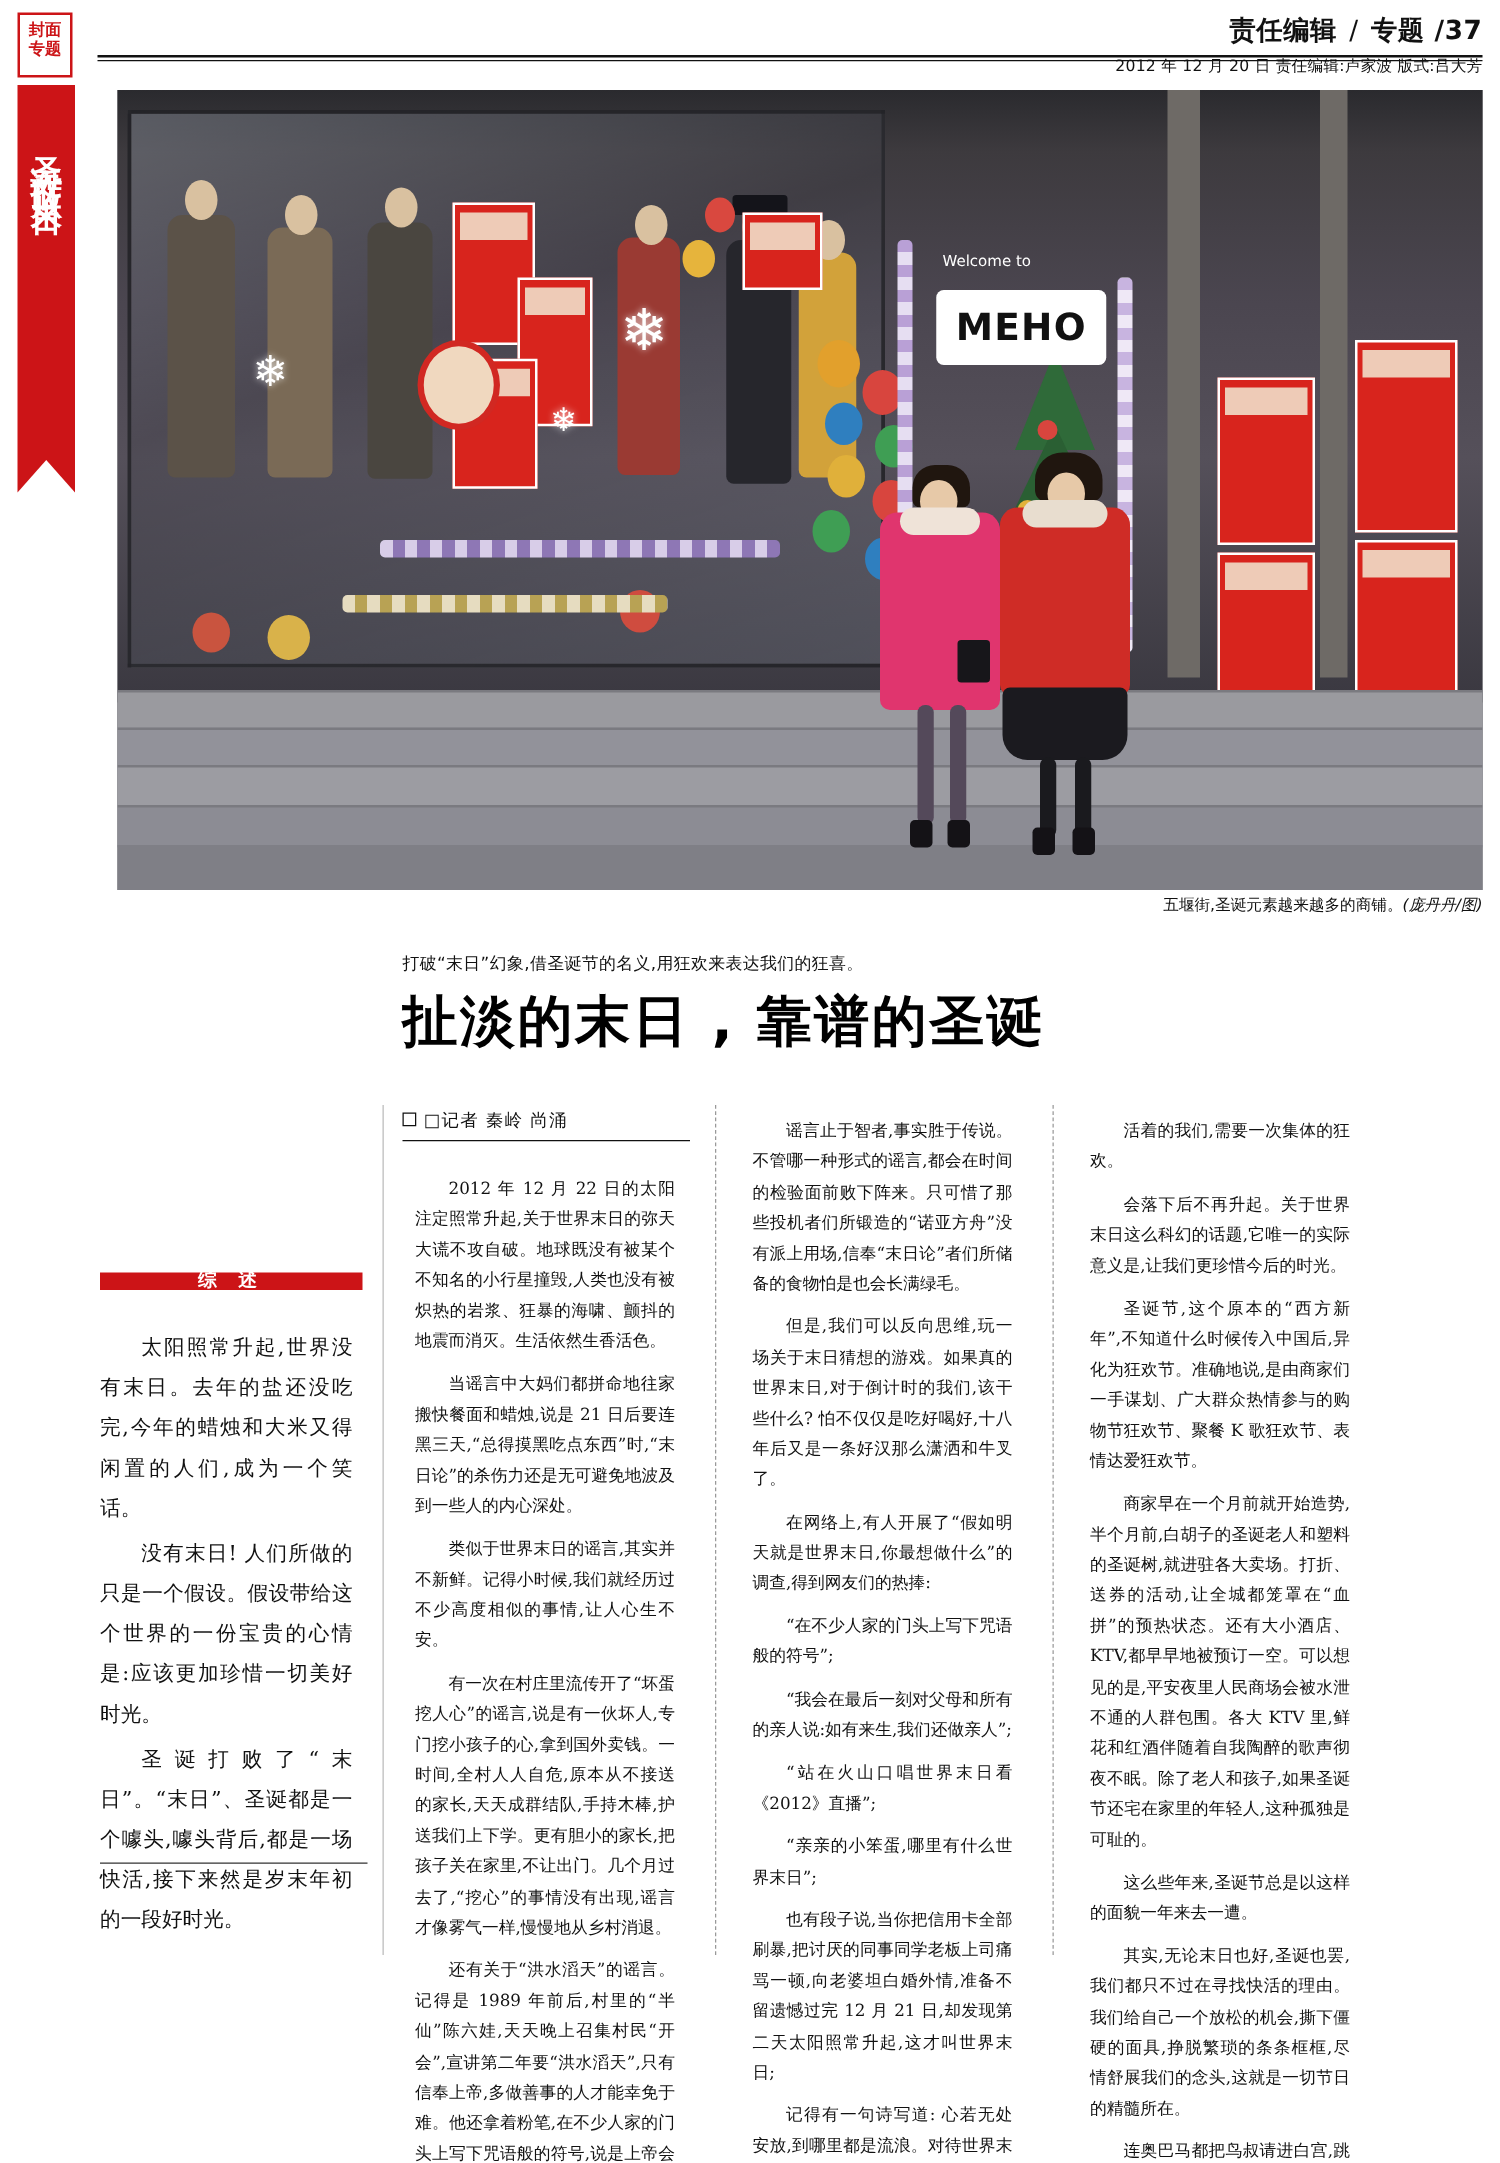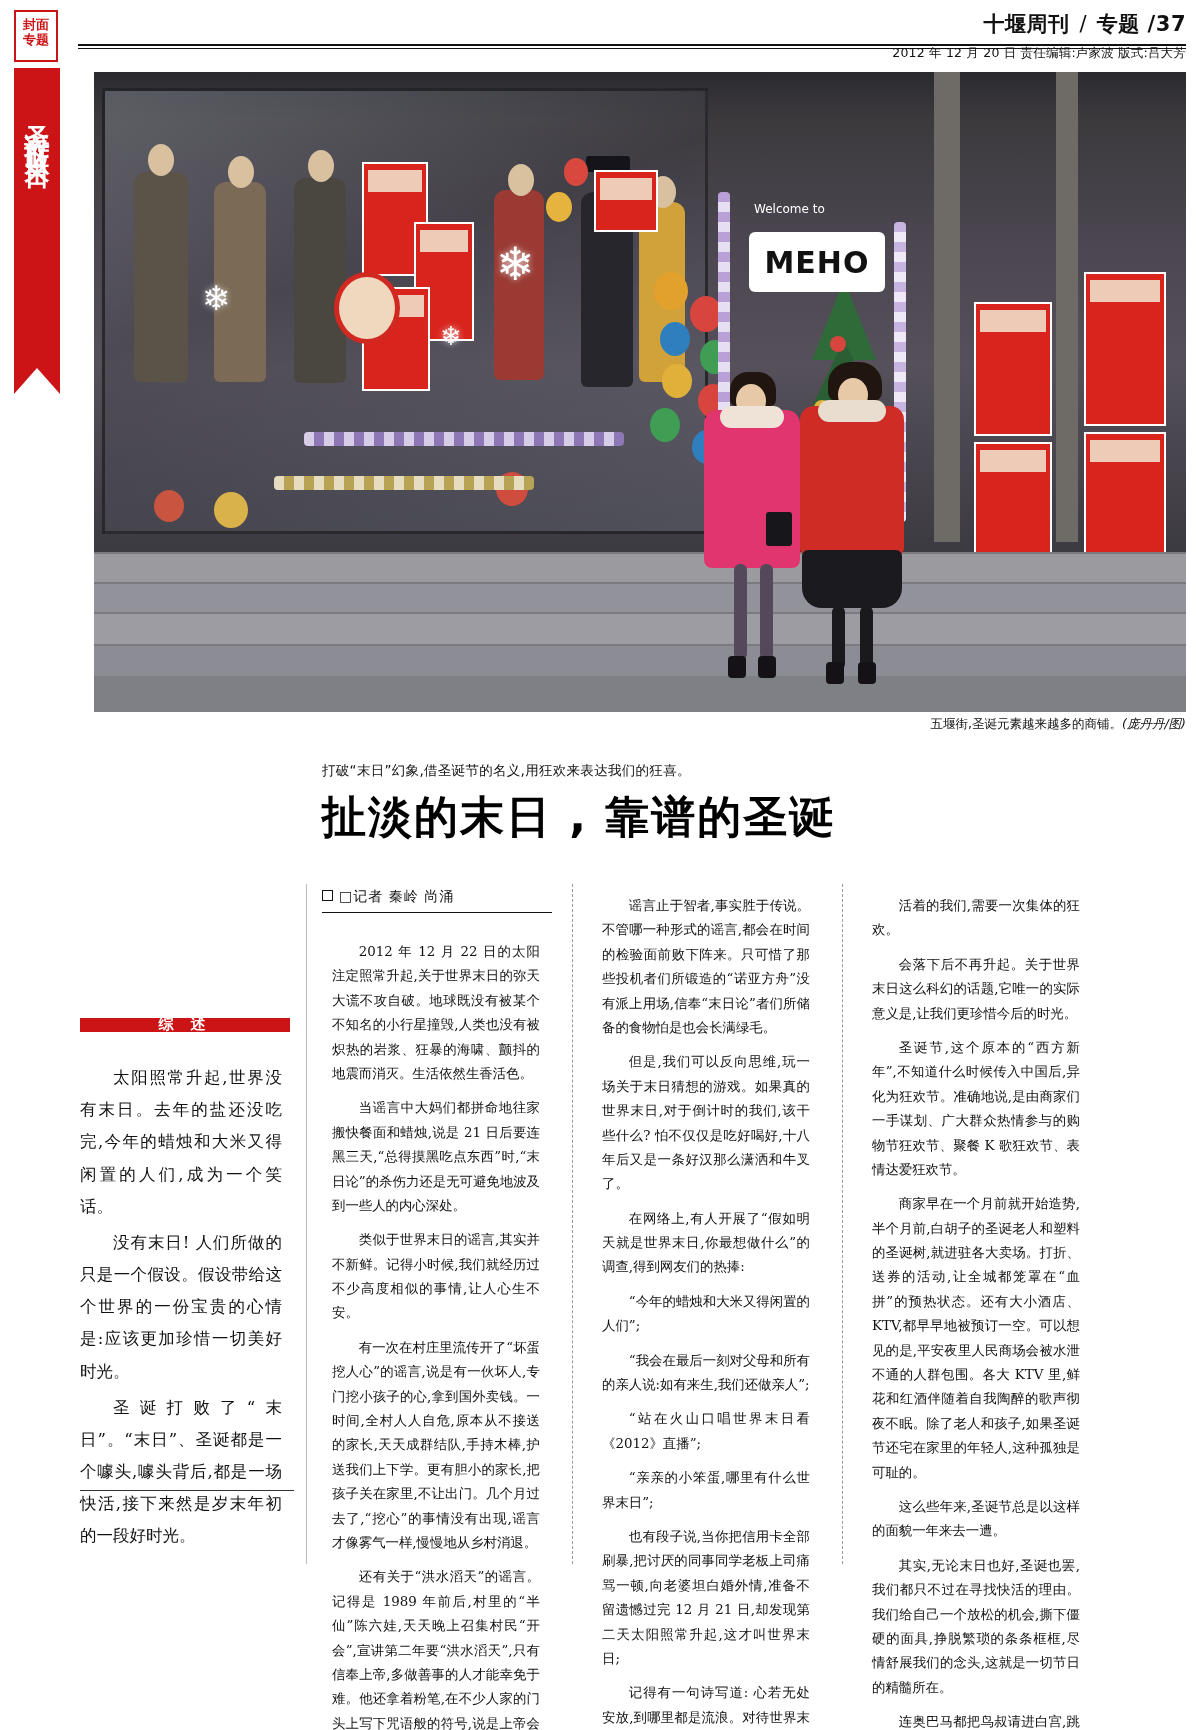--- a/index.html
+++ b/index.html
@@ -275,21 +275,21 @@
       <span>专题</span>
     </div>
     <div class="rail-bar">
       <div class="vtext">圣诞打败末日</div>
     </div>
     <div class="rail-tri"></div>
   </div>
 
   <div class="masthead">
     <div class="line1">
-      <span>十堰周刊</span>
+      <span>责任编辑</span>
       <span class="sep">/</span>
       <span>专题</span>
       <span class="pg">/37</span>
     </div>
     <div class="line2">2012 年 12 月 20 日  责任编辑:卢家波   版式:吕大芳</div>
   </div>
   <div class="header-rule-top"></div>
   <div class="header-rule-bottom"></div>
 
   <div class="photo-wrap">
@@ -445,21 +445,21 @@
     <p>类似于世界末日的谣言,其实并不新鲜。记得小时候,我们就经历过不少高度相似的事情,让人心生不安。</p>
     <p>有一次在村庄里流传开了“坏蛋挖人心”的谣言,说是有一伙坏人,专门挖小孩子的心,拿到国外卖钱。一时间,全村人人自危,原本从不接送的家长,天天成群结队,手持木棒,护送我们上下学。更有胆小的家长,把孩子关在家里,不让出门。几个月过去了,“挖心”的事情没有出现,谣言才像雾气一样,慢慢地从乡村消退。</p>
     <p>还有关于“洪水滔天”的谣言。记得是 1989 年前后,村里的“半仙”陈六娃,天天晚上召集村民“开会”,宣讲第二年要“洪水滔天”,只有信奉上帝,多做善事的人才能幸免于难。他还拿着粉笔,在不少人家的门头上写下咒语般的符号,说是上帝会在洪水滔天时,到这些人家来接他们逃难。原来上帝也听他的安排。</p>
     <p>现在看来,陈六娃当年的举动,类似于如今的“邪教”。他只不过是借助谣言恐吓无知村民信教的“乡村传教士”而已。</p>
   </div>
 
   <div class="col col2">
     <p>谣言止于智者,事实胜于传说。不管哪一种形式的谣言,都会在时间的检验面前败下阵来。只可惜了那些投机者们所锻造的“诺亚方舟”没有派上用场,信奉“末日论”者们所储备的食物怕是也会长满绿毛。</p>
     <p>但是,我们可以反向思维,玩一场关于末日猜想的游戏。如果真的世界末日,对于倒计时的我们,该干些什么? 怕不仅仅是吃好喝好,十八年后又是一条好汉那么潇洒和牛叉了。</p>
     <p>在网络上,有人开展了“假如明天就是世界末日,你最想做什么”的调查,得到网友们的热捧:</p>
-    <p>“今年的蜡烛和大米又得闲置的人们”;</p>
+    <p>“在不少人家的门头上写下咒语般的符号”;</p>
     <p>“我会在最后一刻对父母和所有的亲人说:如有来生,我们还做亲人”;</p>
     <p>“站在火山口唱世界末日看《2012》直播”;</p>
     <p>“亲亲的小笨蛋,哪里有什么世界末日”;</p>
     <p>也有段子说,当你把信用卡全部刷暴,把讨厌的同事同学老板上司痛骂一顿,向老婆坦白婚外情,准备不留遗憾过完 12 月 21 日,却发现第二天太阳照常升起,这才叫世界末日;</p>
     <p>记得有一句诗写道: 心若无处安放,到哪里都是流浪。对待世界末日的态度,与此诗似乎有异曲同工之妙。活得自在,哪怕明天真是末日也无遗憾;活得憋屈,即使明天不是末日,天天也都是末日了。</p>
     <p>经过 4500 多年的验证,玛雅人的预言只是一个扯淡的噱头。世界没有完蛋,我们依然活着。</p>
 
   </div>
 
   <div class="col col3">

